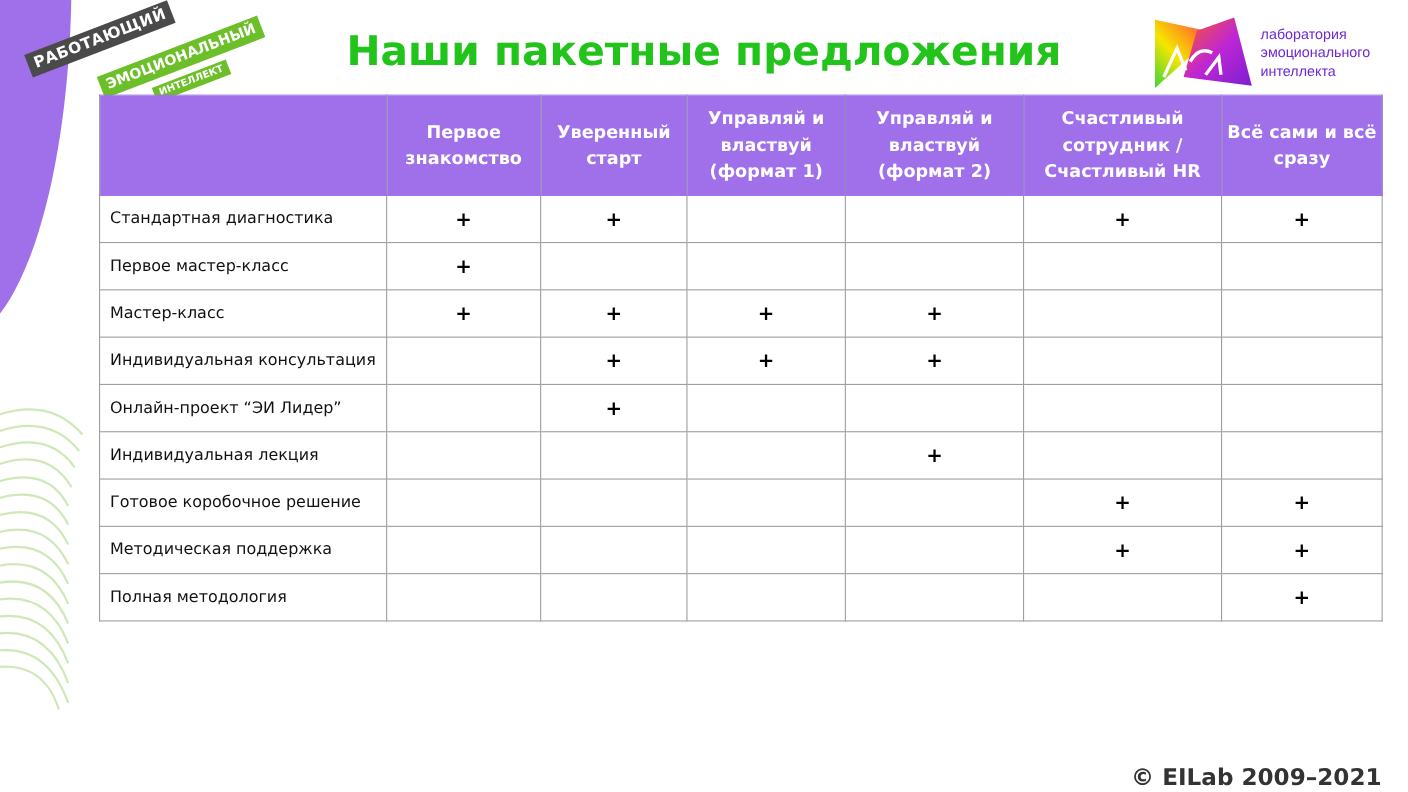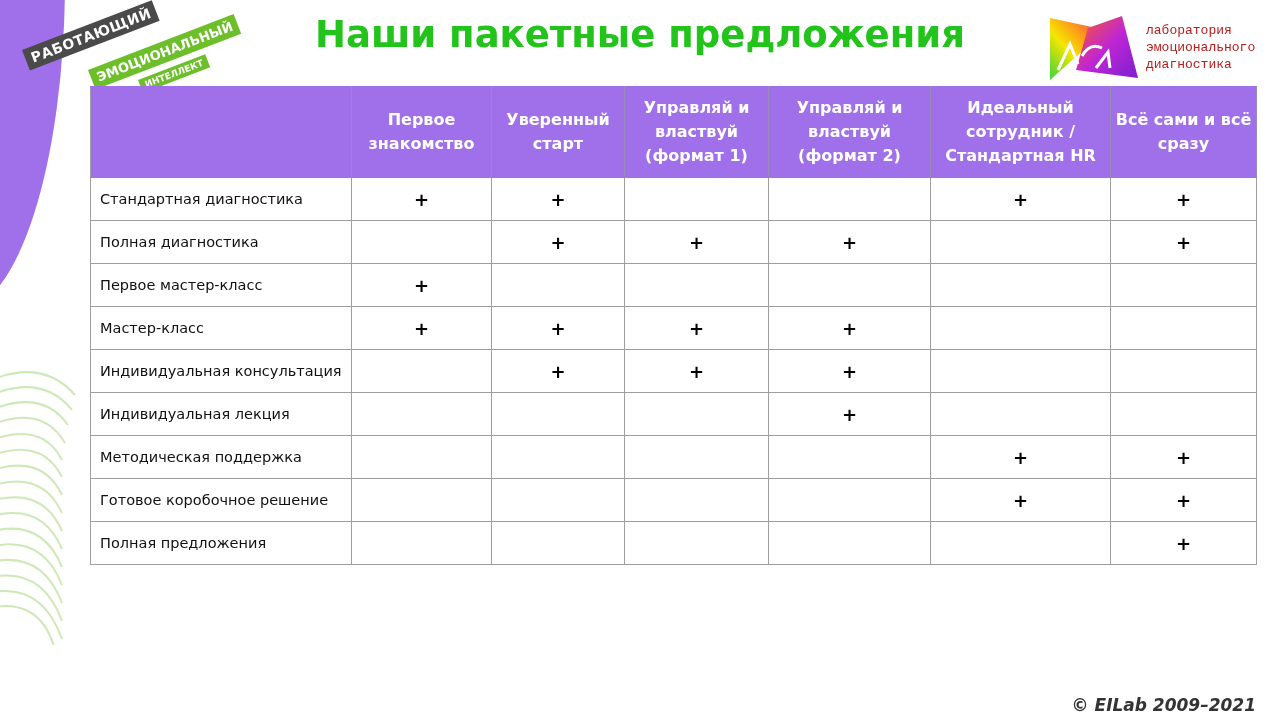--- a/index.html
+++ b/index.html
@@ -31,48 +31,48 @@
     padding:3px 6px; transform:rotate(-21deg); transform-origin:left top;
     white-space:nowrap;
   }
   .badge .b3 {
     position:absolute; left:120px; top:70px;
     background:#6dbf2a; color:#fff; font-weight:bold; font-size:9px;
     padding:2px 5px; transform:rotate(-21deg); transform-origin:left top;
     white-space:nowrap;
   }
   .title {
-    position:absolute; left:300px; top:12px; width:680px; text-align:center;
+    position:absolute; left:300px; top:24px; width:680px; text-align:center;
     color:#22c31b; font-weight:bold; font-size:37px; line-height:46px;
     font-family:"DejaVu Sans", sans-serif;
   }
   .logo { position:absolute; left:1046px; top:12px; width:230px; height:72px; }
   .logo svg { position:absolute; left:0; top:0; }
   .logo .logo-text {
-    position:absolute; left:100px; top:10px; color:#b91c1c; font-size:13px; line-height:17px;
-    font-family:Liberation Mono, monospace;
+    position:absolute; left:100px; top:10px; color:#6d28d9; font-size:13px; line-height:17px;
+    font-family:Liberation Sans, sans-serif;
   }
   table.offers {
     position:absolute; left:90px; top:86px; width:1167px;
     border-collapse:collapse; table-layout:fixed;
   }
   table.offers th, table.offers td { border:1px solid #9e9e9e; }
   table.offers th {
     background:#a070ea; color:#ffffff; font-weight:bold; font-size:16px;
     line-height:24px; height:90px; padding:0 4px; text-align:center;
     border-color:#a070ea; border-right:1px solid #9a8ab8;
   }
   table.offers th:first-child { border-left:1px solid #9e9e9e; }
   table.offers td {
     height:42px; font-size:14.5px; color:#111; padding:0;
   }
   table.offers td.label { padding-left:9px; text-align:left;margin-left:28px; }
   table.offers td.mark { text-align:center; font-weight:bold; font-size:18px; color:#000; }
   .copyright {
-    position:absolute; right:24px; top:695px; font-weight:bold; font-size:17px; color:#333;font-style:italic;
+    position:absolute; right:24px; top:695px; font-weight:bold; font-size:21px; color:#333;
   }
 </style>
 </head>
 <body>
 
 <div class="bg-purple-shape"></div>
 
 <svg class="bg-lines" viewBox="0 0 80 290" width="80" height="290">
   <g fill="none" stroke="#cfe8b8" stroke-width="2">
     <path d="M-20 30 Q40 0 75 40"></path>
@@ -119,65 +119,56 @@
     </defs>
     <polygon points="4,6 60,18 4,68" fill="url(#lg1)"></polygon>
     <polygon points="42,16 76,4 92,66 30,58" fill="url(#lg2)"></polygon>
     <path d="M12 58 L24 32 L32 52" stroke="#fff" stroke-width="3" fill="none"></path>
     <path d="M36 44 Q44 30 56 36" stroke="#fff" stroke-width="3" fill="none"></path>
     <path d="M50 56 L62 40 L64 56" stroke="#fff" stroke-width="3" fill="none"></path>
   </svg>
   <div class="logo-text">
     <div>лаборатория</div>
     <div>эмоционального</div>
-    <div>диагностика</div>
+    <div>интеллекта</div>
   </div>
 </div>
 
 <table class="offers">
   <colgroup>
     <col style="width:261px">
       <col style="width:140px">
       <col style="width:133px">
       <col style="width:144px">
       <col style="width:162px">
       <col style="width:180px">
       <col style="width:146px">
   </colgroup>
   <thead>
     <tr>
       <th></th>
       <th>Первое знакомство</th>
       <th>Уверенный старт</th>
       <th>Управляй и властвуй (формат 1)</th>
       <th>Управляй и властвуй (формат 2)</th>
-      <th>Идеальный сотрудник /Стандартная HR</th>
+      <th>Счастливый сотрудник /Счастливый HR</th>
       <th>Всё сами и всё сразу</th>
     </tr>
   </thead>
   <tbody id="tbody">
       <tr>
         <td class="label">Стандартная диагностика</td>
         <td class="mark">+</td>
         <td class="mark">+</td>
         <td class="mark"></td>
         <td class="mark"></td>
         <td class="mark">+</td>
         <td class="mark">+</td>
       </tr>
       <tr>
-        <td class="label">Полная диагностика</td>
-        <td class="mark"></td>
-        <td class="mark">+</td>
-        <td class="mark">+</td>
-        <td class="mark">+</td>
-        <td class="mark"></td>
-        <td class="mark">+</td>
-      </tr>
-      <tr>
         <td class="label">Первое мастер-класс</td>
         <td class="mark">+</td>
         <td class="mark"></td>
         <td class="mark"></td>
         <td class="mark"></td>
         <td class="mark"></td>
         <td class="mark"></td>
       </tr>
       <tr>
         <td class="label">Мастер-класс</td>
@@ -191,48 +182,57 @@
       <tr>
         <td class="label">Индивидуальная консультация</td>
         <td class="mark"></td>
         <td class="mark">+</td>
         <td class="mark">+</td>
         <td class="mark">+</td>
         <td class="mark"></td>
         <td class="mark"></td>
       </tr>
       <tr>
+        <td class="label">Онлайн-проект “ЭИ Лидер”</td>
+        <td class="mark"></td>
+        <td class="mark">+</td>
+        <td class="mark"></td>
+        <td class="mark"></td>
+        <td class="mark"></td>
+        <td class="mark"></td>
+      </tr>
+      <tr>
         <td class="label">Индивидуальная лекция</td>
         <td class="mark"></td>
         <td class="mark"></td>
         <td class="mark"></td>
         <td class="mark">+</td>
         <td class="mark"></td>
         <td class="mark"></td>
       </tr>
       <tr>
+        <td class="label">Готовое коробочное решение</td>
+        <td class="mark"></td>
+        <td class="mark"></td>
+        <td class="mark"></td>
+        <td class="mark"></td>
+        <td class="mark">+</td>
+        <td class="mark">+</td>
+      </tr>
+      <tr>
         <td class="label">Методическая поддержка</td>
         <td class="mark"></td>
         <td class="mark"></td>
         <td class="mark"></td>
         <td class="mark"></td>
         <td class="mark">+</td>
         <td class="mark">+</td>
       </tr>
       <tr>
-        <td class="label">Готовое коробочное решение</td>
-        <td class="mark"></td>
-        <td class="mark"></td>
-        <td class="mark"></td>
-        <td class="mark"></td>
-        <td class="mark">+</td>
-        <td class="mark">+</td>
-      </tr>
-      <tr>
-        <td class="label">Полная предложения</td>
+        <td class="label">Полная методология</td>
         <td class="mark"></td>
         <td class="mark"></td>
         <td class="mark"></td>
         <td class="mark"></td>
         <td class="mark"></td>
         <td class="mark">+</td>
       </tr>
     </tbody>
 </table>
 

